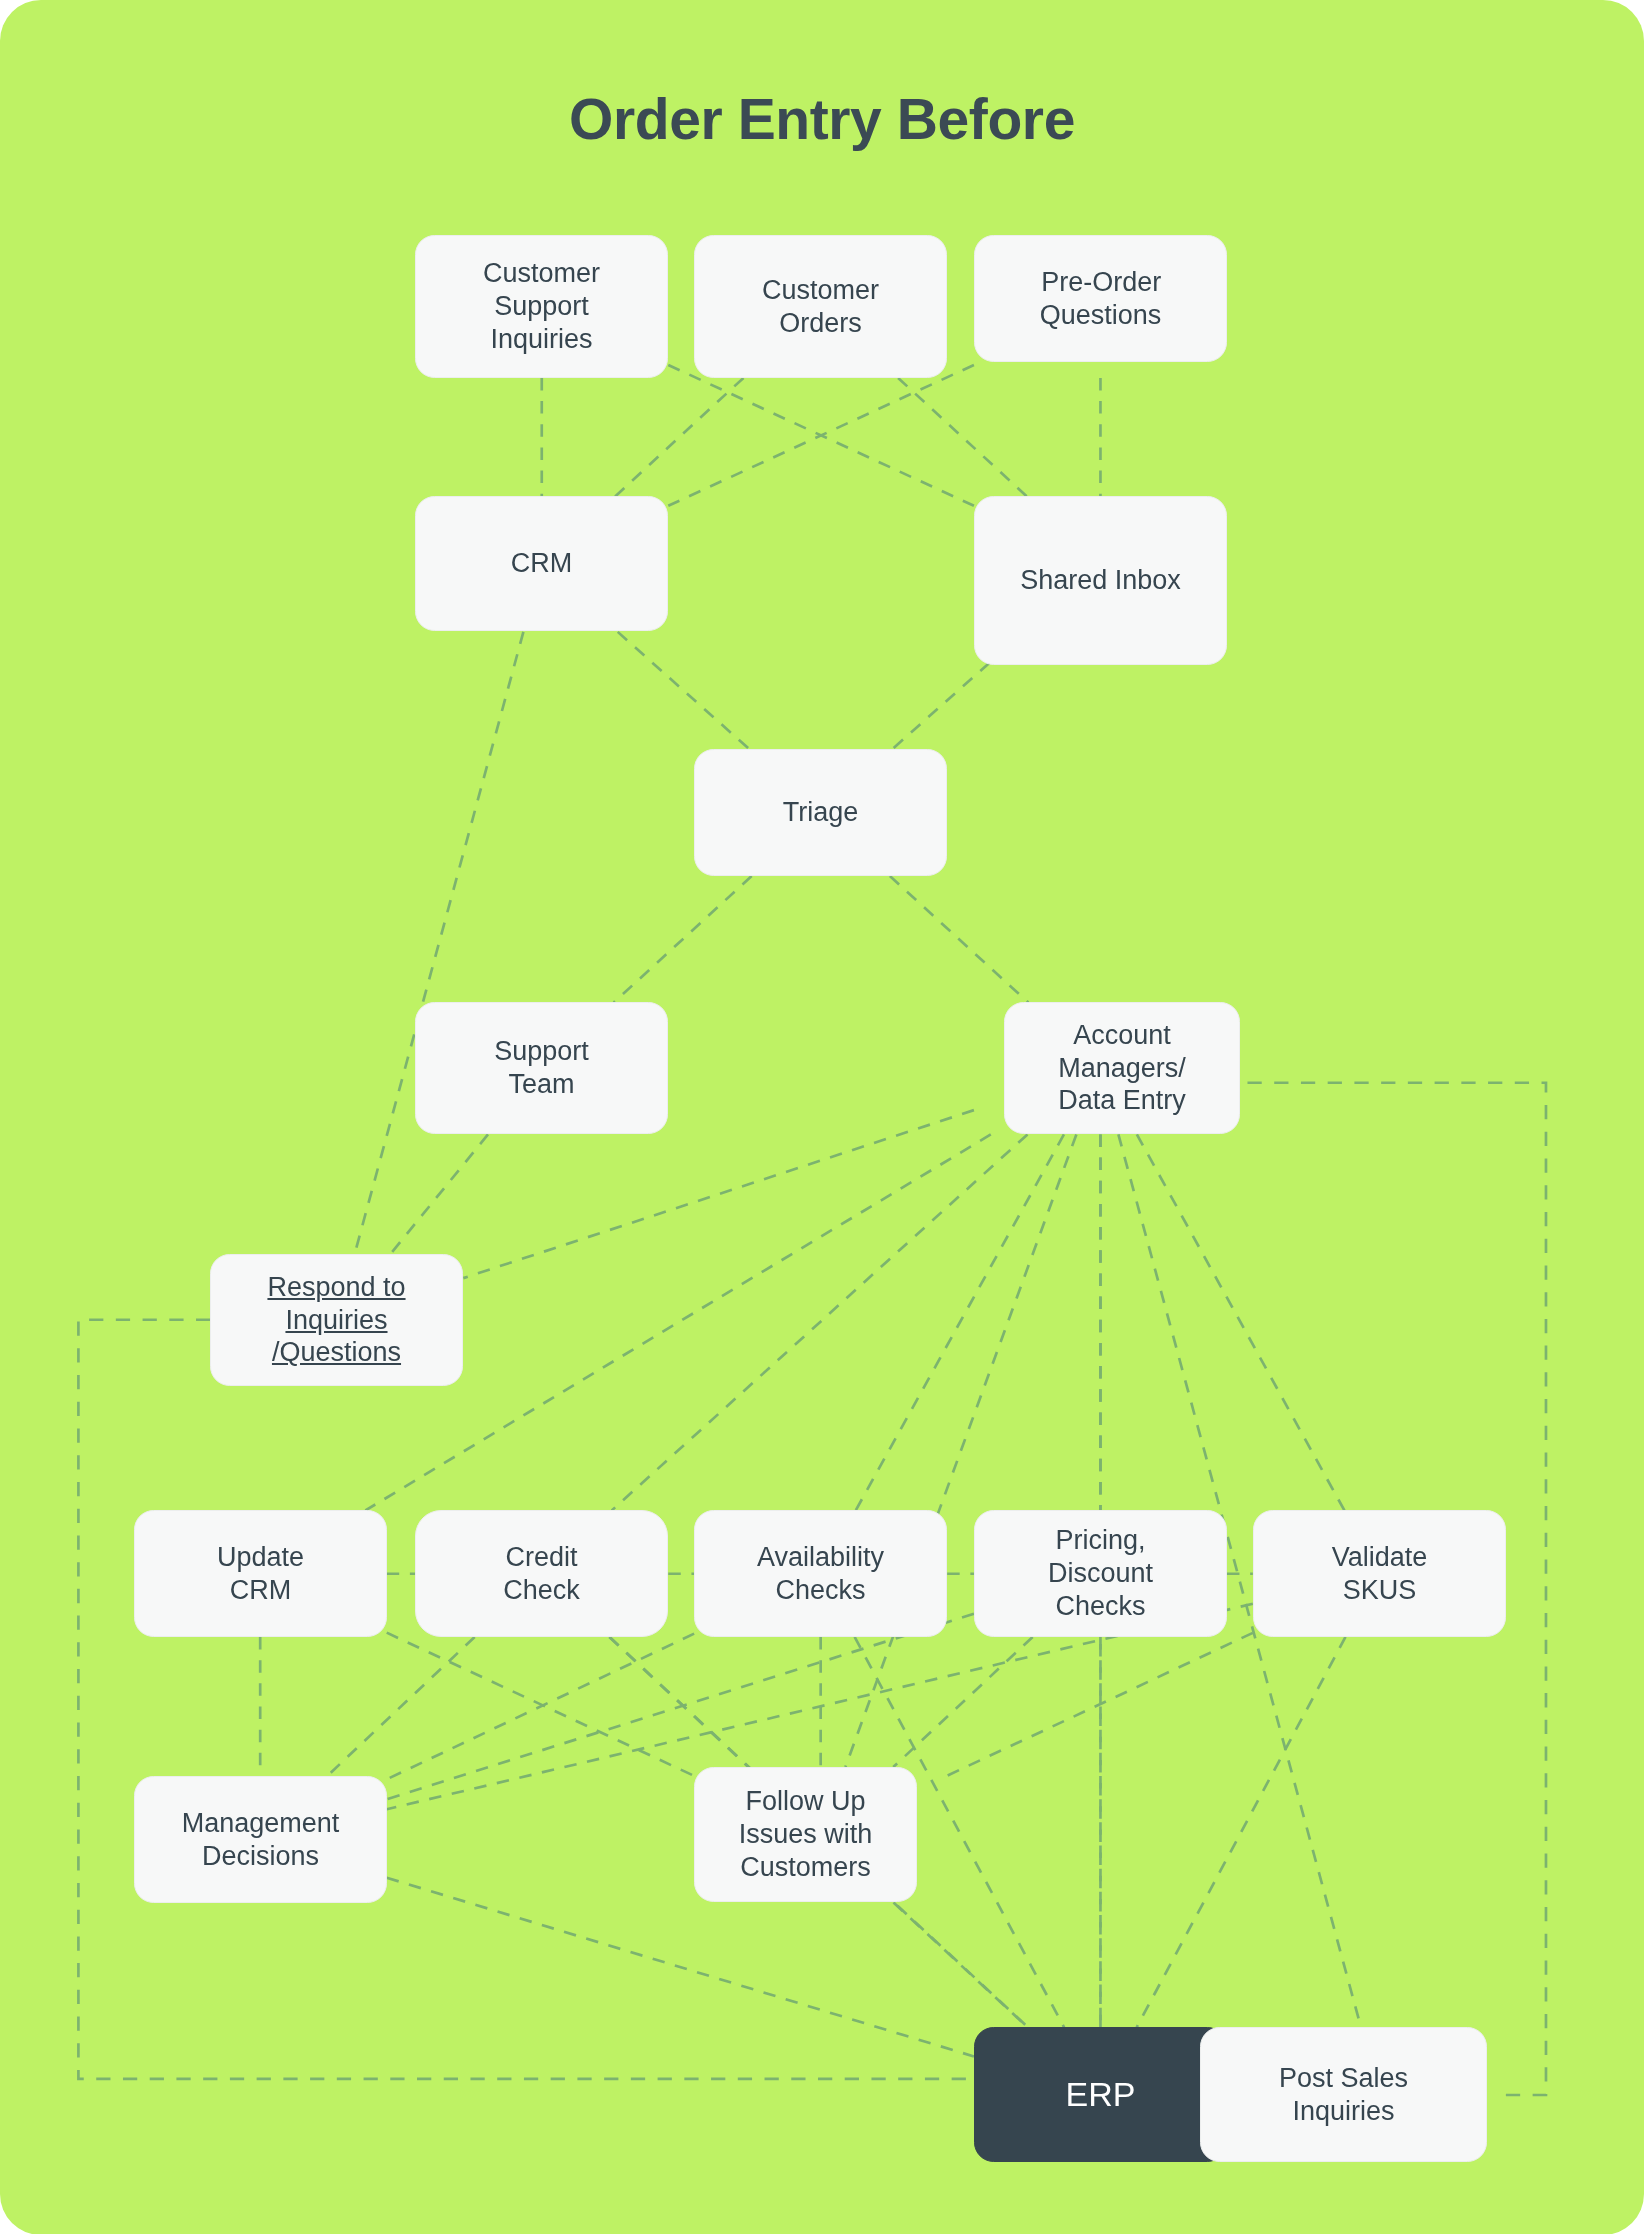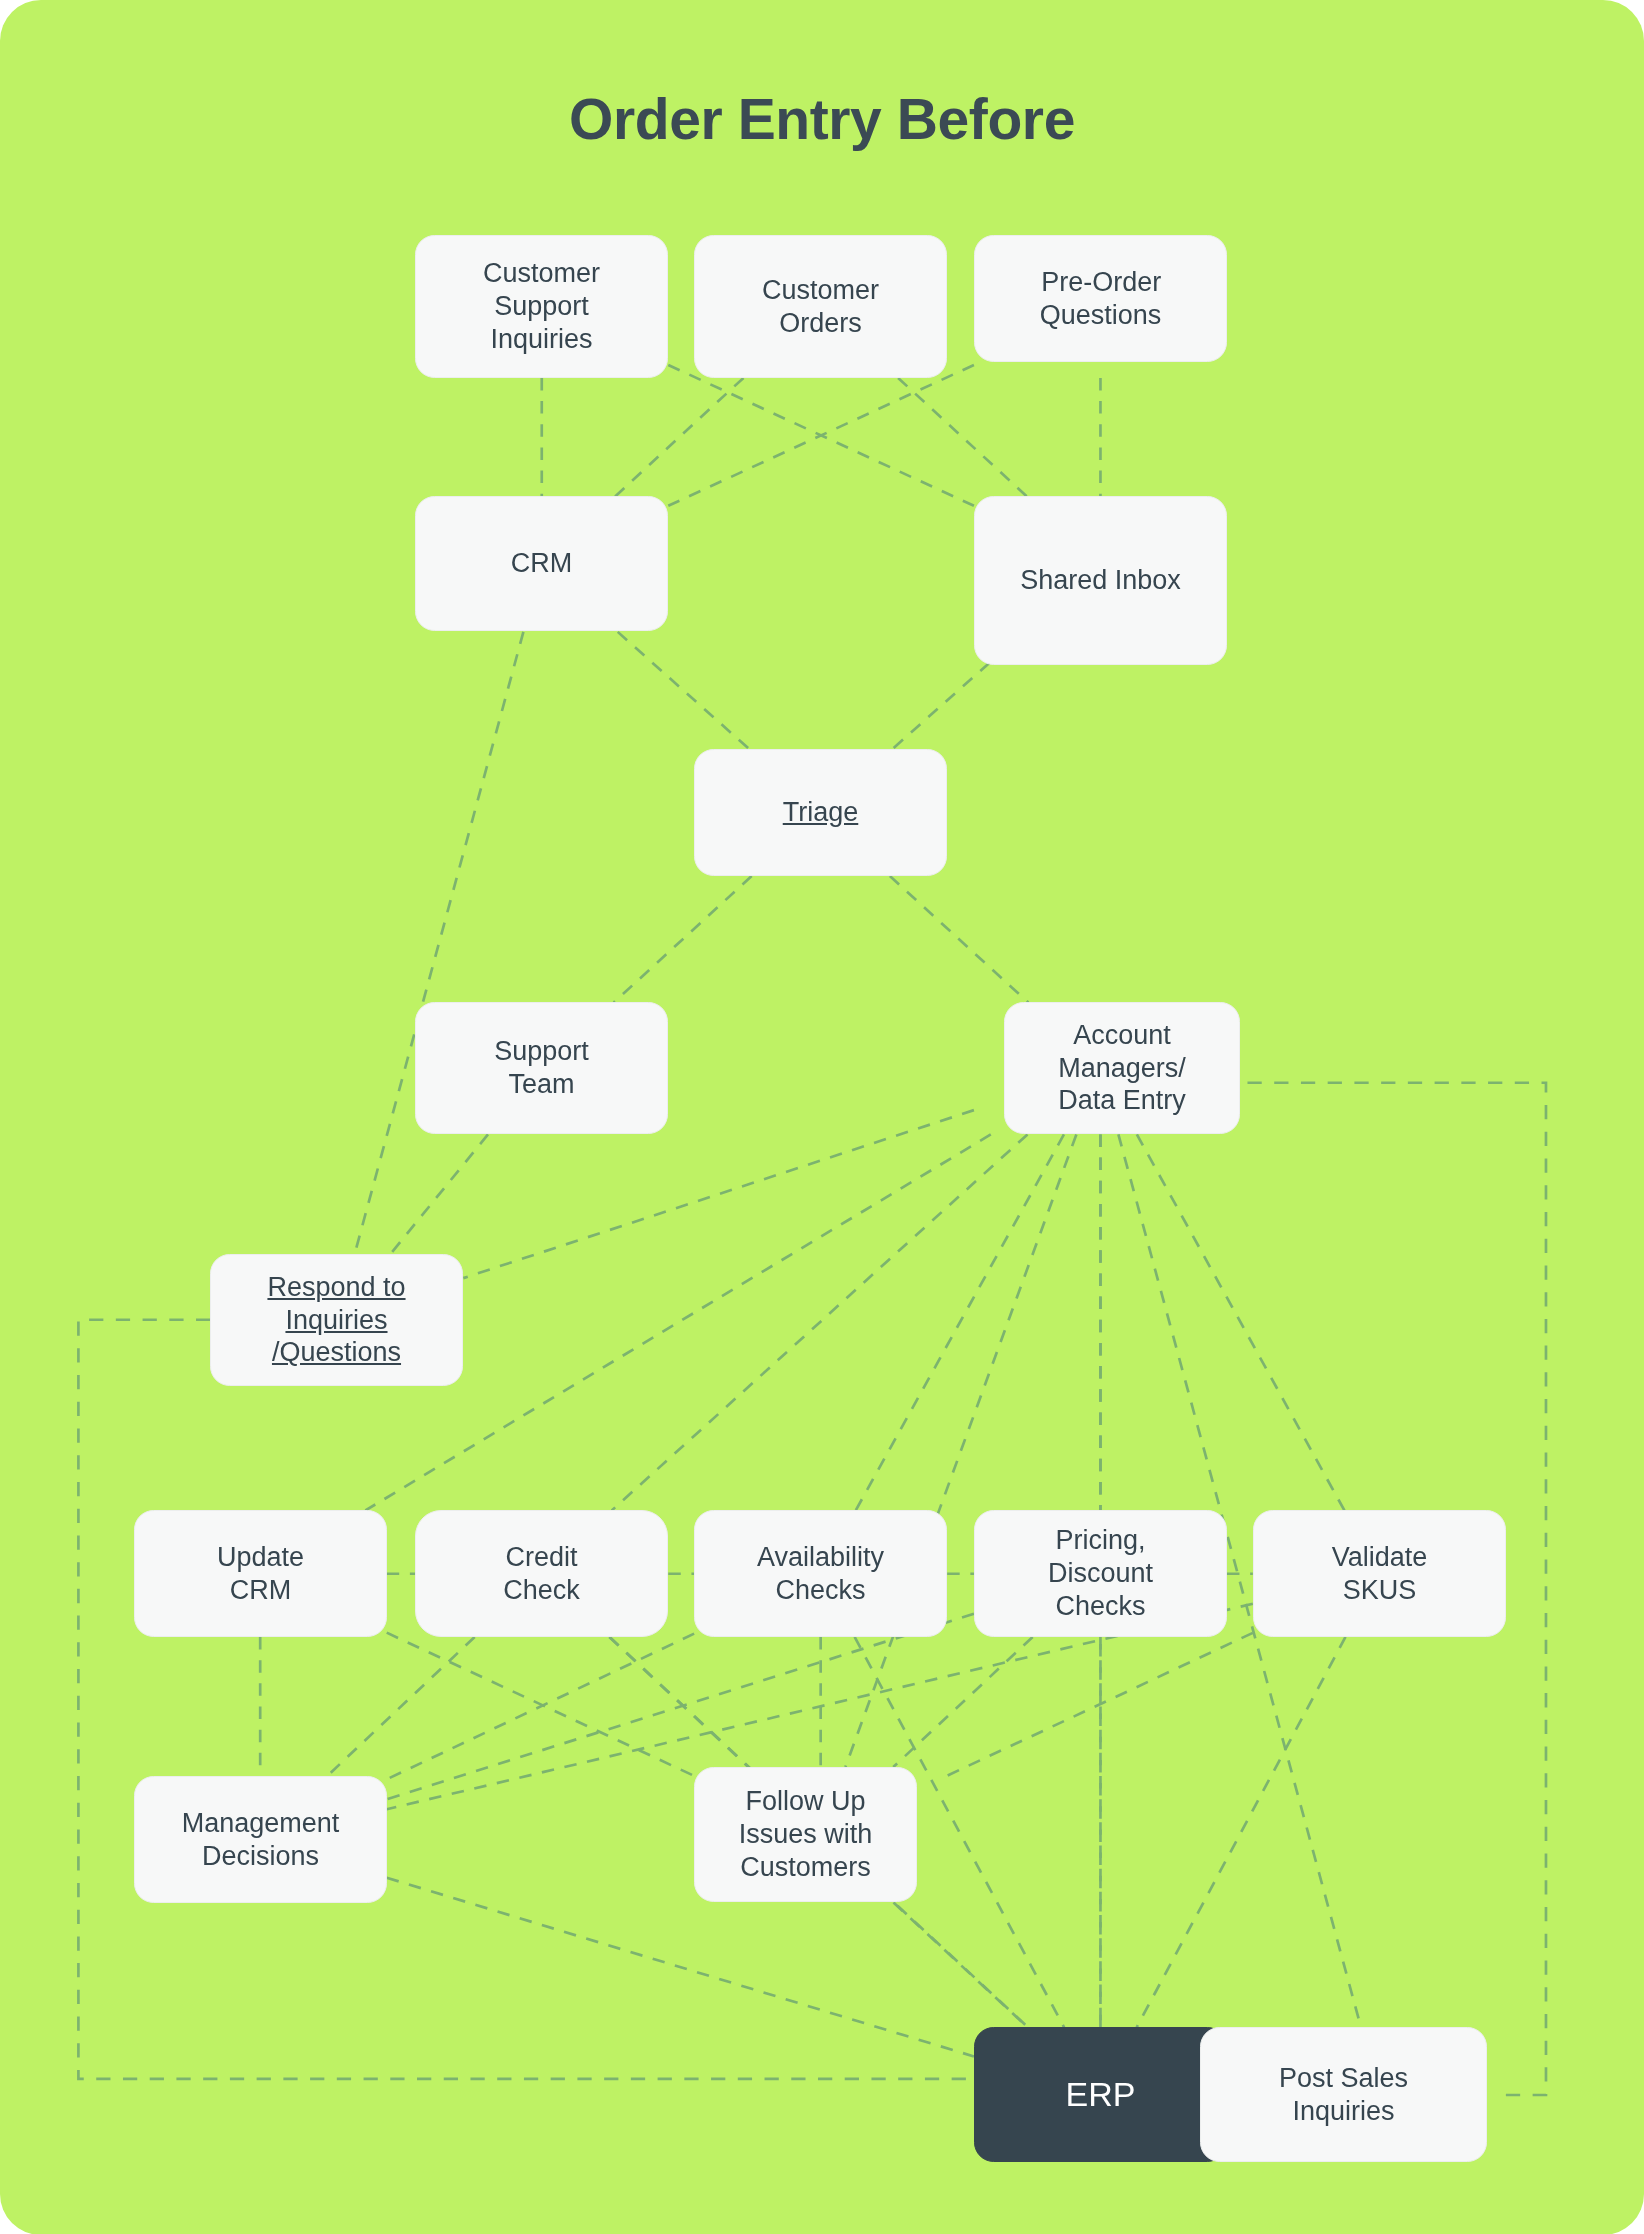--- a/index.html
+++ b/index.html
@@ -111,21 +111,21 @@
       <div class="node" style="left: 974px; top: 235px; width: 253px; height: 127px; text-align: right;">
         <span>Pre-Order
 Questions</span>
       </div>
       <div class="node" style="left: 415px; top: 496px; width: 253px; height: 135px;">
         <span>CRM</span>
       </div>
       <div class="node" style="left: 974px; top: 496px; width: 253px; height: 169px;">
         <span>Shared Inbox</span>
       </div>
-      <div class="node" style="left: 694px; top: 749px; width: 253px; height: 127px; text-decoration: underline;">
+      <div class="node" style="left: 694px; top: 749px; width: 253px; height: 127px;">
         <span>Triage</span>
       </div>
       <div class="node" style="left: 415px; top: 1002px; width: 253px; height: 132px;">
         <span>Support
 Team</span>
       </div>
       <div class="node" style="left: 1004px; top: 1002px; width: 236px; height: 132px;">
         <span>Account
 Managers/
 Data Entry</span>

